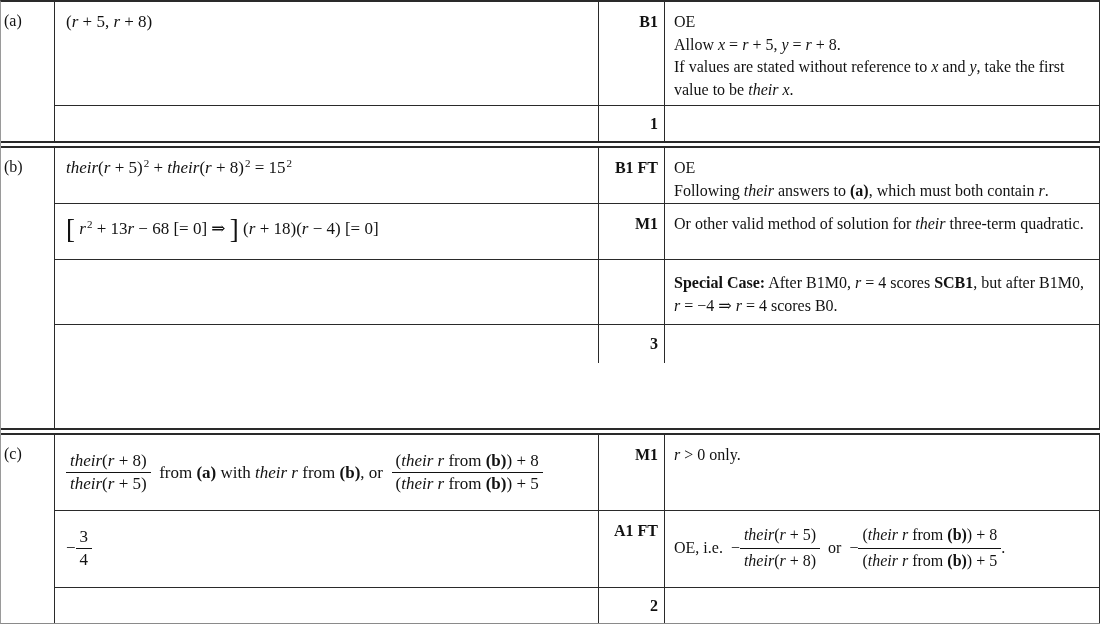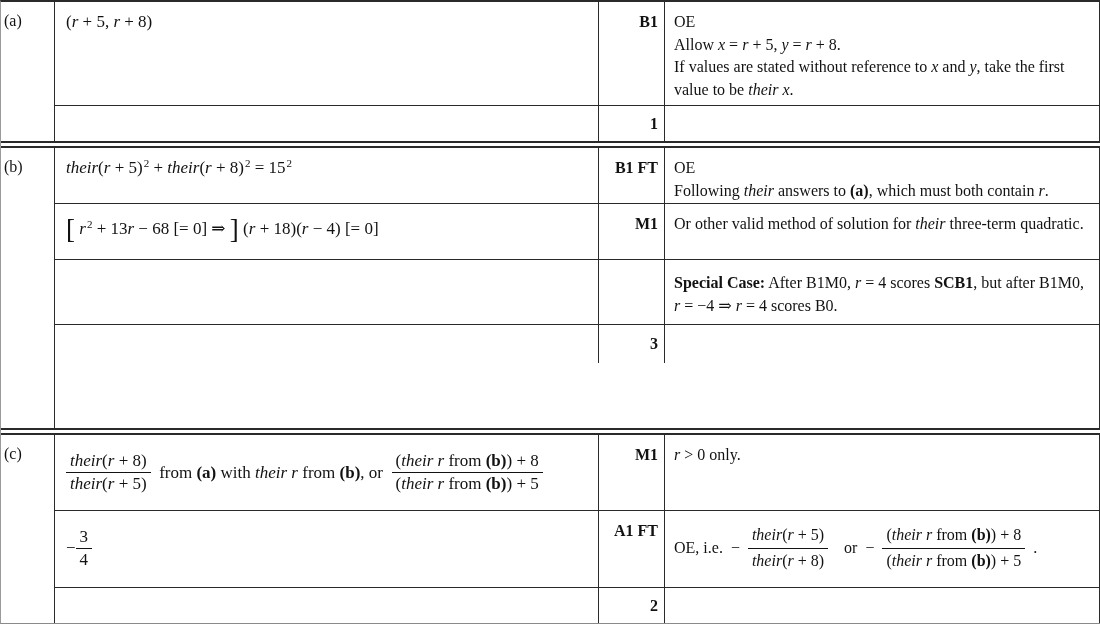--- a/index.html
+++ b/index.html
@@ -122,21 +122,21 @@
       </div>
       <div class="row" style="height:77px;">
         <div class="cell-work mathflex" style="padding-top:4px;">
           <span><span>−</span></span>
           <span class="frac">
             <span class="num"><span>3</span></span>
             <span class="den"><span>4</span></span>
           </span>
         </div>
         <div class="cell-mark">A1 FT</div>
-        <div class="cell-comment mathflex" style="padding-top:4px;gap:8px;">
+        <div class="cell-comment mathflex" style="padding-top:4px;">
           <span><span>OE, i.e. &nbsp;−</span></span>
           <span class="frac">
             <span class="num"><span class="rs-i">their</span><span>(</span><span class="rs-i">r</span><span> + 5)</span></span>
             <span class="den"><span class="rs-i">their</span><span>(</span><span class="rs-i">r</span><span> + 8)</span></span>
           </span>
           <span><span>&nbsp; or &nbsp;−</span></span>
           <span class="frac">
             <span class="num"><span>(</span><span class="rs-i">their r</span><span> from </span><span class="rs-b">(b)</span><span>) + 8</span></span>
             <span class="den"><span>(</span><span class="rs-i">their r</span><span> from </span><span class="rs-b">(b)</span><span>) + 5</span></span>
           </span>

